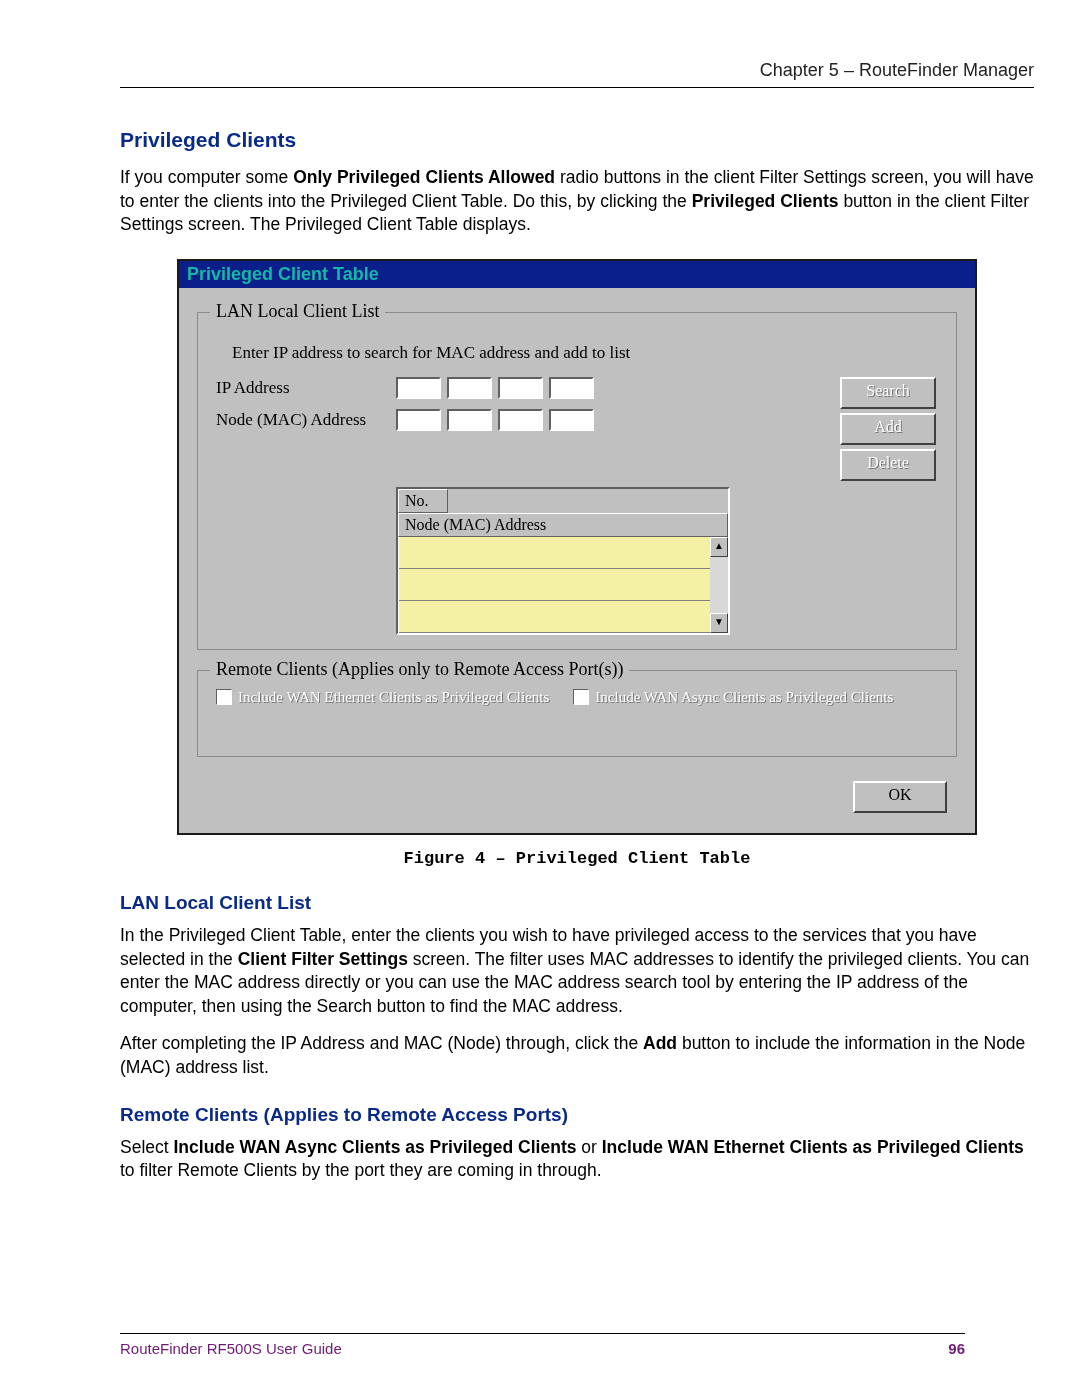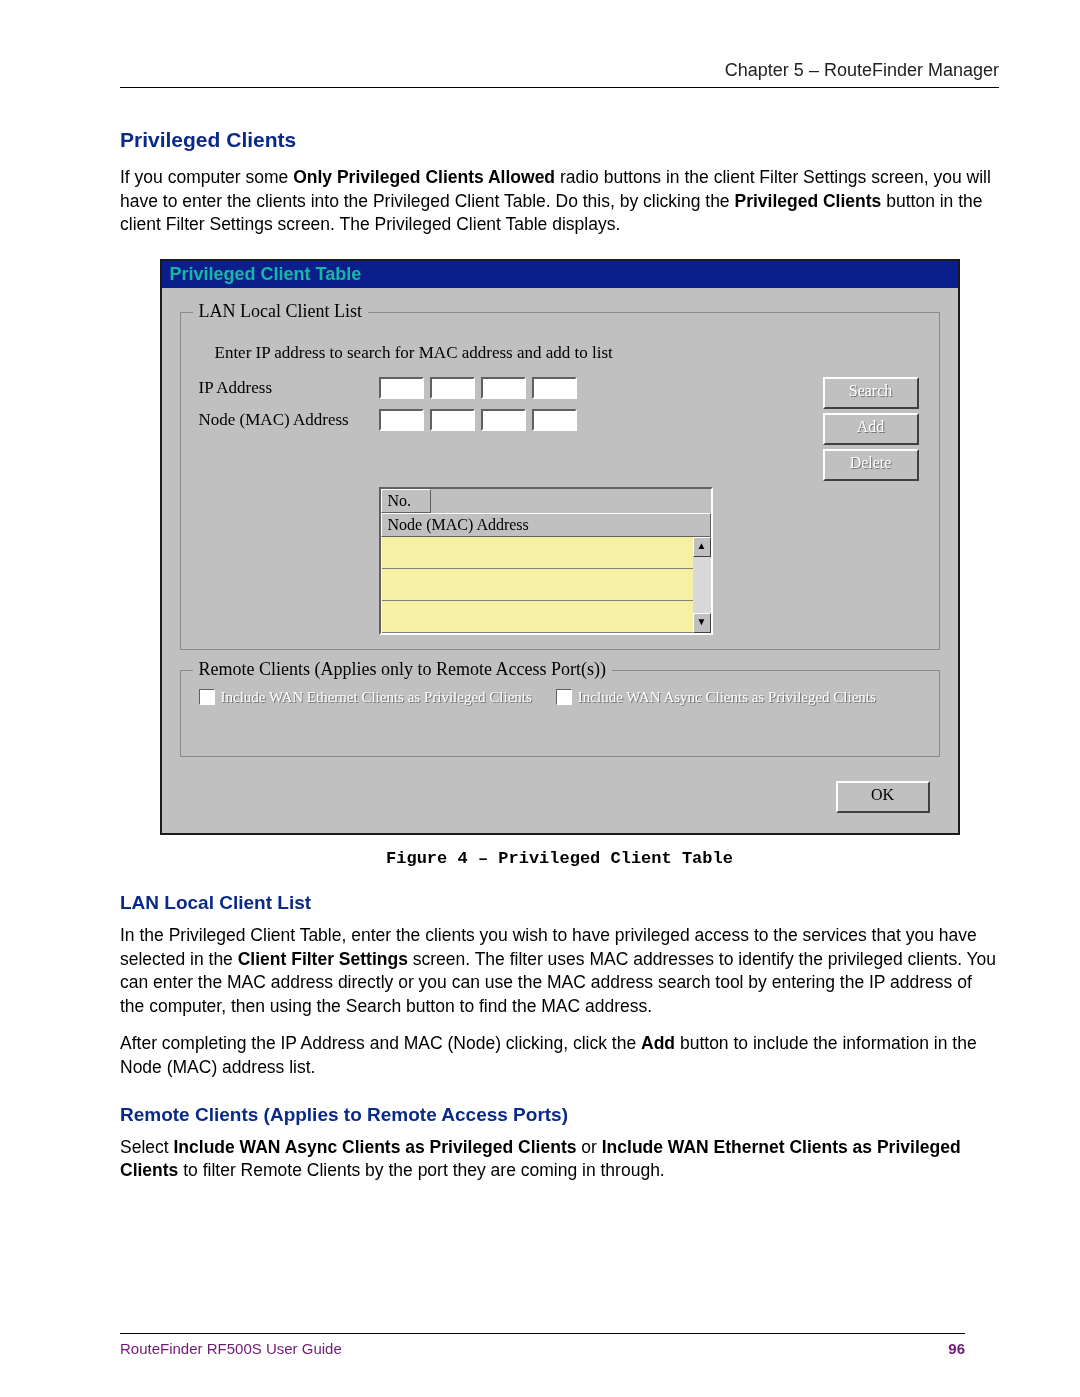--- a/index.html
+++ b/index.html
@@ -7,21 +7,21 @@
     padding: 0;
     background: #fff;
     font-family: Verdana, Geneva, sans-serif;
     color: #000;
   }
   .page {
     width: 1080px;
     height: 1397px;
     position: relative;
     box-sizing: border-box;
-    padding: 60px 81px 40px 120px;
+    padding: 60px 46px 40px 120px;
   }
   .header-zone {
     text-align: right;
     font-size: 18px;
     color: #222;
     padding-bottom: 6px;
   }
   .hrule {
     border: none;
     border-top: 1px solid #000;
@@ -343,21 +343,21 @@
 
   <div class="caption">Figure 4 – Privileged Client Table</div>
 
   <h3 class="h-sub">LAN Local Client List</h3>
   <p class="body-text">
     <span>In the Privileged Client Table, enter the clients you wish to have privileged access to the services that you have selected in the </span>
     <span class="bold">Client Filter Settings</span>
     <span> screen. The filter uses MAC addresses to identify the privileged clients. You can enter the MAC address directly or you can use the MAC address search tool by entering the IP address of the computer, then using the Search button to find the MAC address.</span>
   </p>
   <p class="body-text">
-    <span>After completing the IP Address and MAC (Node) clicking, click the </span>
+    <span>After completing the IP Address and MAC (Node) through, click the </span>
     <span class="bold">Add</span>
     <span> button to include the information in the Node (MAC) address list.</span>
   </p>
 
   <h3 class="h-sub">Remote Clients (Applies to Remote Access Ports)</h3>
   <p class="body-text">
     <span>Select </span>
     <span class="bold">Include WAN Async Clients as Privileged Clients</span>
     <span> or </span>
     <span class="bold">Include WAN Ethernet Clients as Privileged Clients</span>

